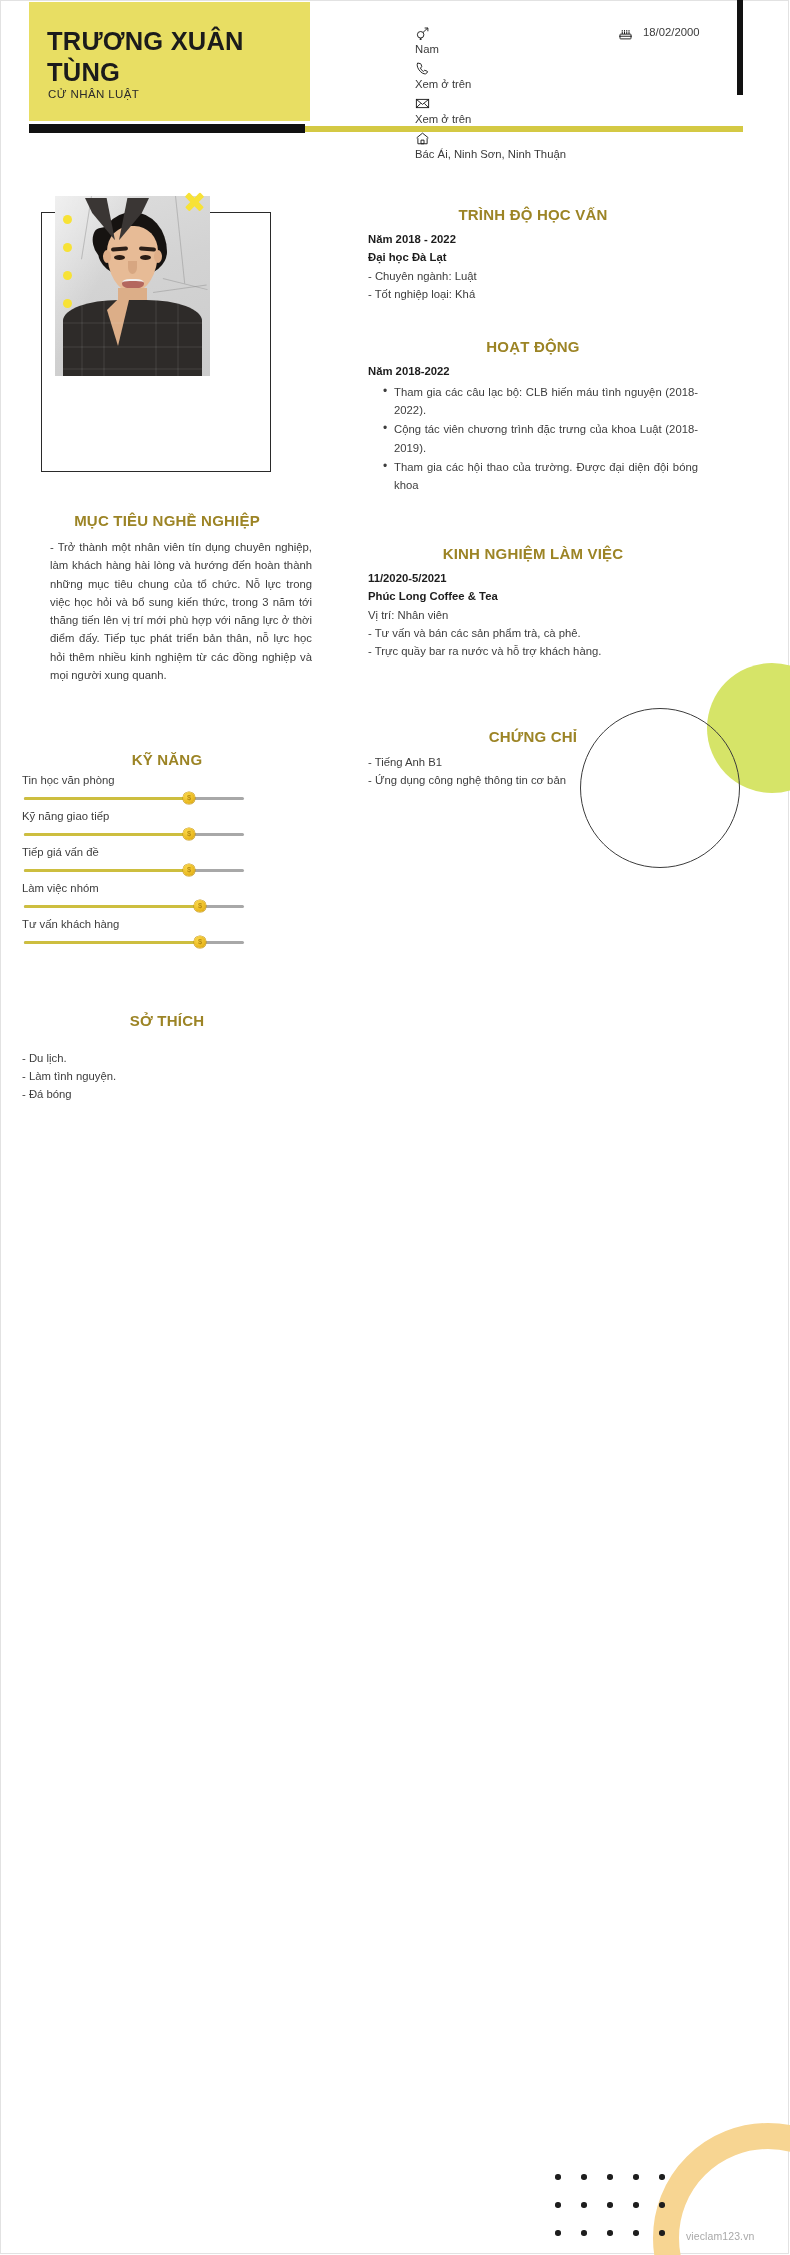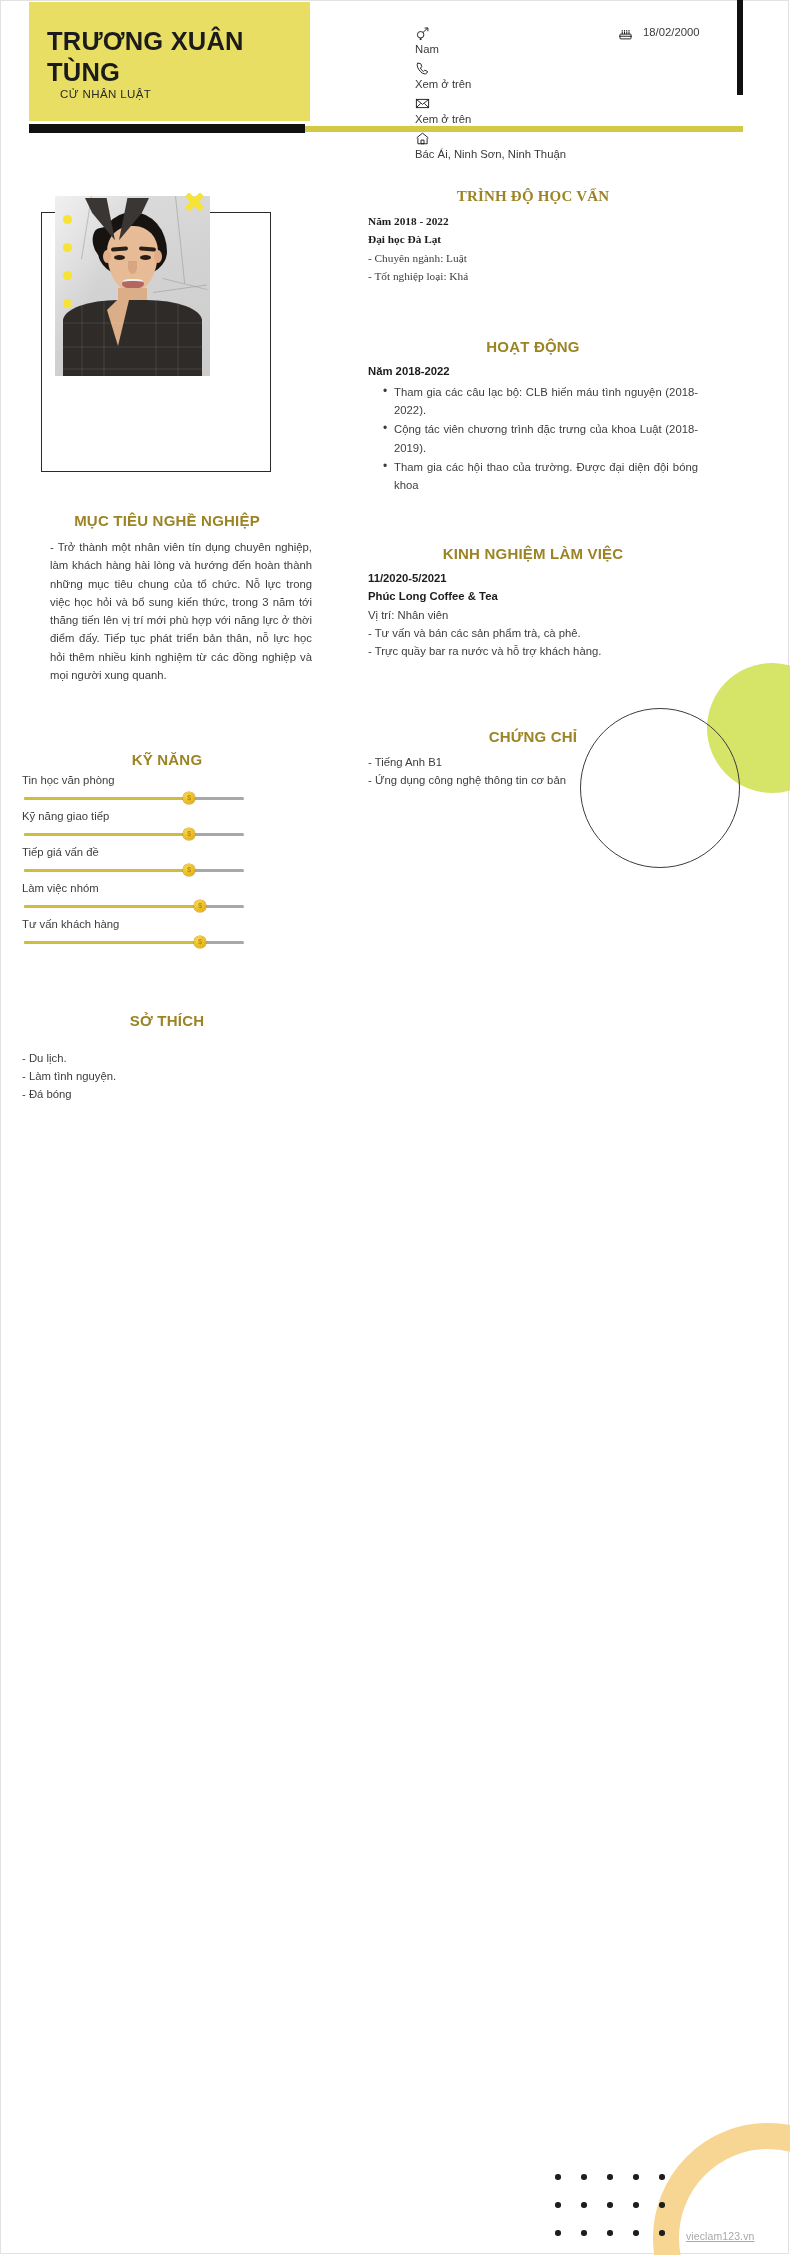--- a/index.html
+++ b/index.html
@@ -42,21 +42,20 @@
     line-height:1.22;
     letter-spacing:.2px;
     color:#1b1b1b;
   }
   .hdr-role{
     position:absolute;
     left:48px; top:88px;
     font-size:11.5px;
     letter-spacing:.4px;
     color:#2a2a2a;
-    margin-left:12px;
   }
   .hdr-vrule{
     position:absolute;
     left:737px; top:0px;
     width:6px; height:95px;
     background:#111111;
   }
   .hdr-black-bar{
     position:absolute;
     left:29px; top:124px;
@@ -399,21 +398,20 @@
     border-radius:50%;
     background:#1e1e1e;
     display:block;
   }
   .watermark{
     position:absolute;
     left:686px; top:2230px;
     font-size:10.5px;
     color:#a9a9a9;
     letter-spacing:.1px;
-    text-decoration:underline;
   }
 </style>
 </head>
 <body>
 
 <div id="page">
 
   <div class="page-border"></div>
 
   <div class="hdr-yellow"></div>
@@ -585,21 +583,21 @@
     </div>
   </div>
 
   <div class="left-col" style="top:1012px;">
     <div class="sec-h">SỞ THÍCH</div>
     <div class="plain-line" style="margin-top:20px;">- Du lịch.</div>
     <div class="plain-line">- Làm tình nguyện.</div>
     <div class="plain-line">- Đá bóng</div>
   </div>
 
-  <div class="right-col" style="top:188px;font-family:Liberation Serif, serif;">
+  <div class="right-col" style="top:206px;">
     <div class="sec-h">TRÌNH ĐỘ HỌC VẤN</div>
     <div class="bold-line" style="margin-top:8px;">Năm 2018 - 2022</div>
     <div class="bold-line">Đại học Đà Lạt</div>
     <div class="plain-line">- Chuyên ngành: Luật</div>
     <div class="plain-line">- Tốt nghiệp loại: Khá</div>
   </div>
 
   <div class="right-col" style="top:338px;">
     <div class="sec-h">HOẠT ĐỘNG</div>
     <div class="bold-line" style="margin-top:8px;">Năm 2018-2022</div>

